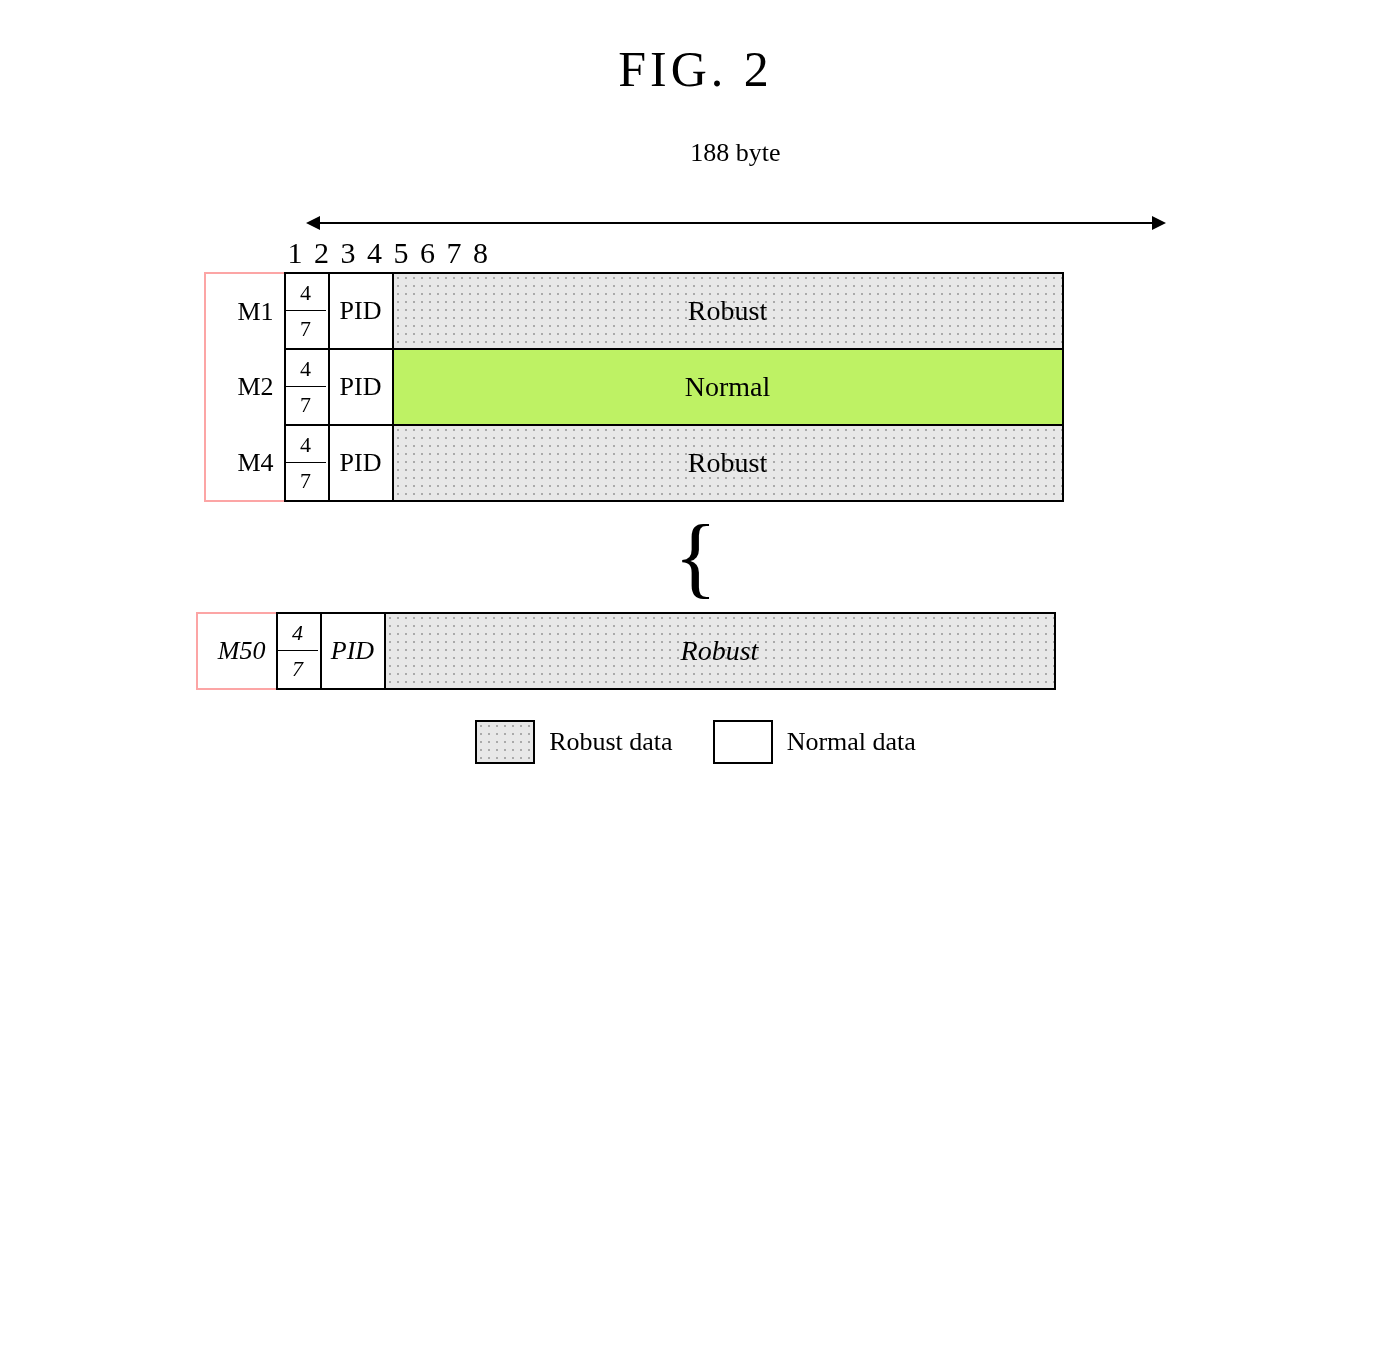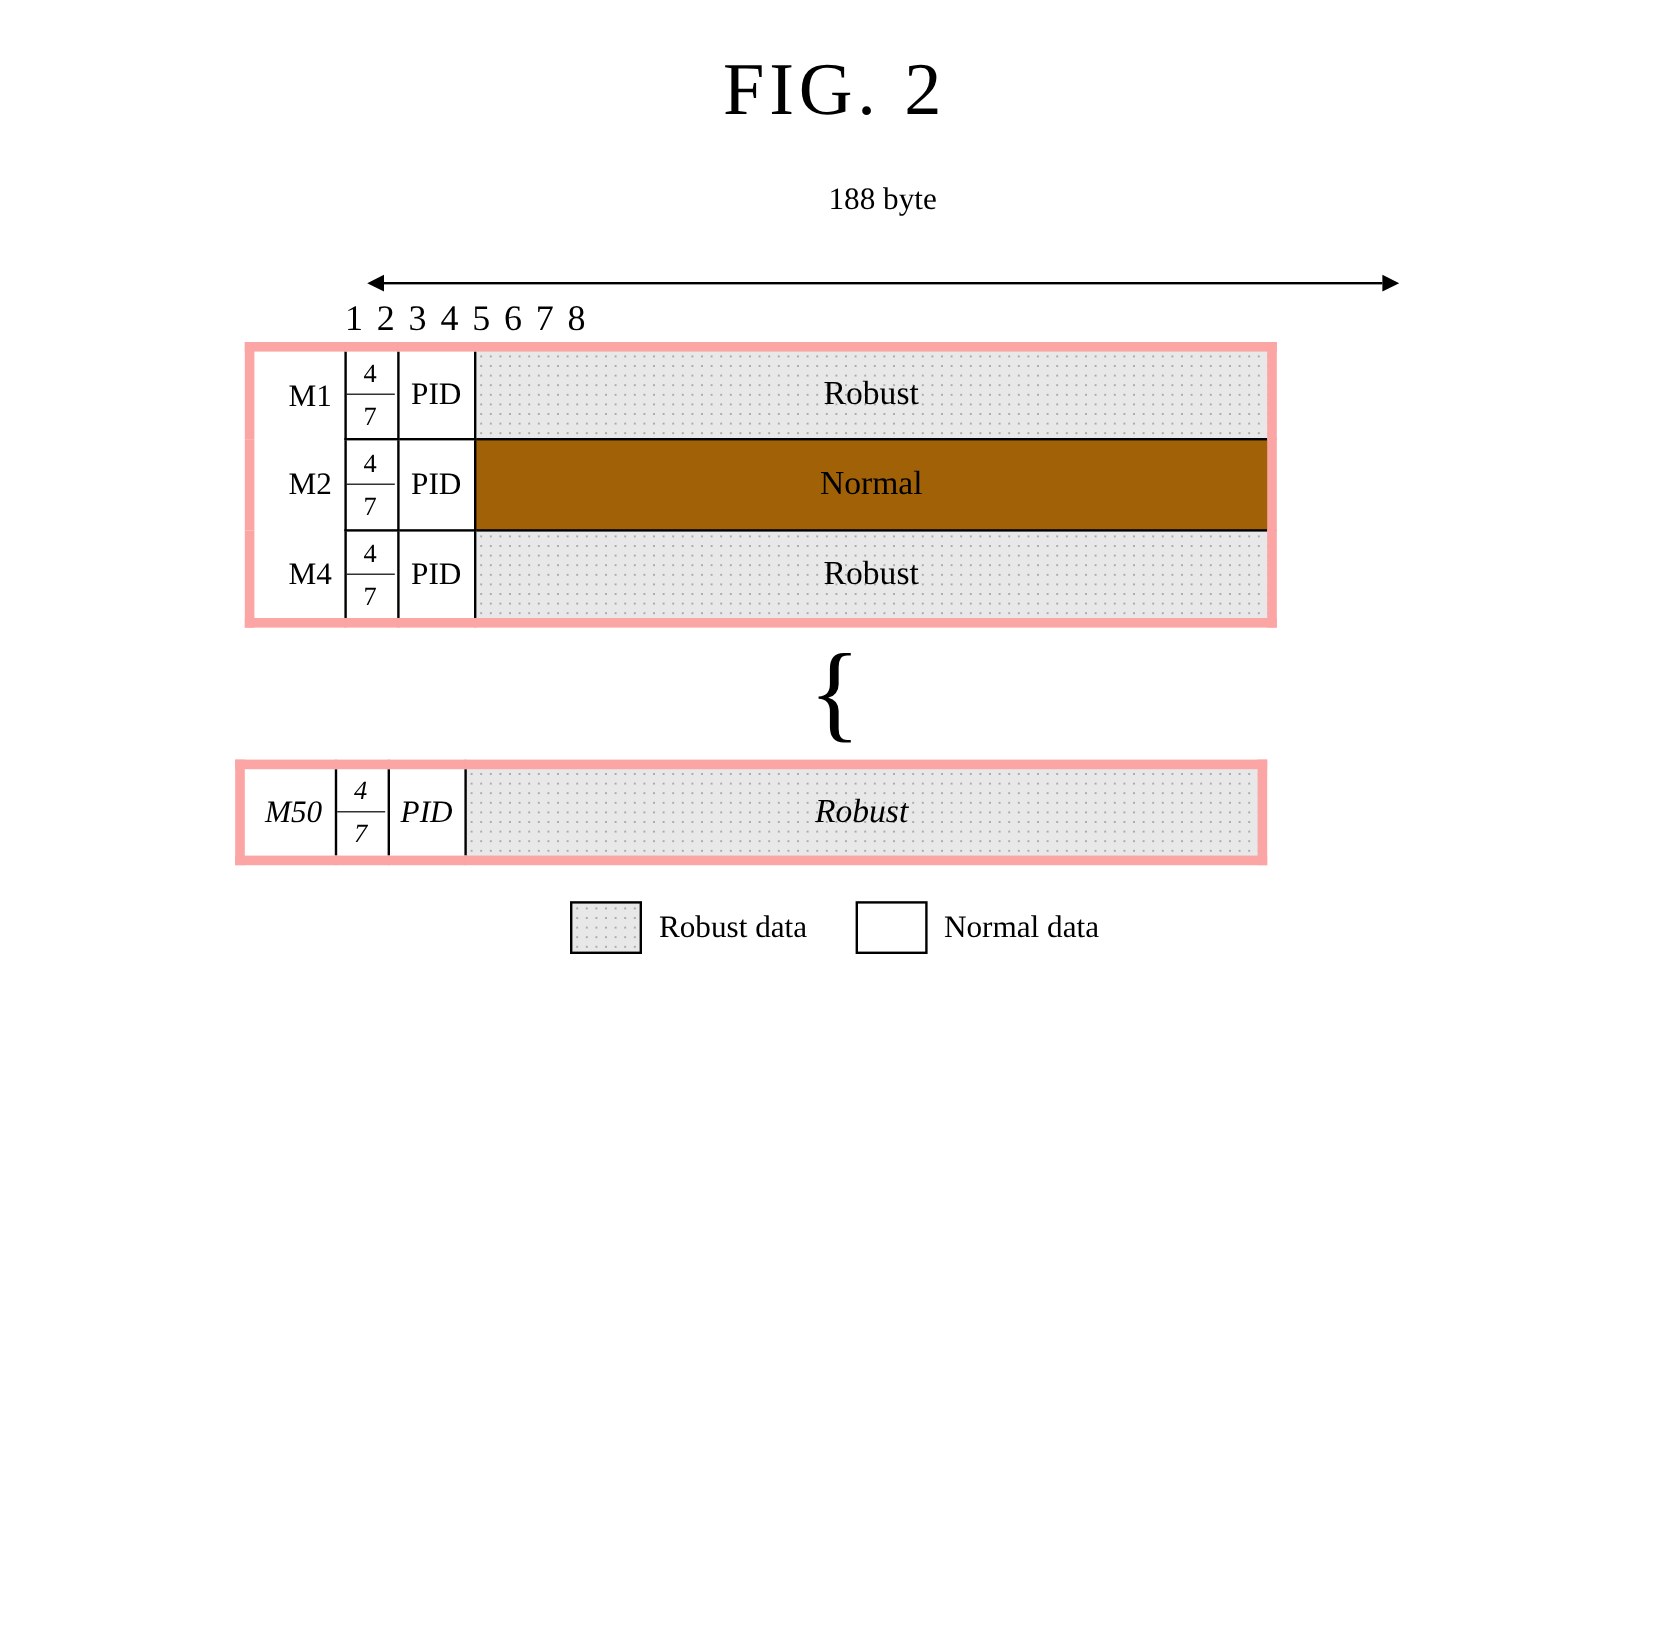--- a/index.html
+++ b/index.html
@@ -17,21 +17,21 @@
       height: 1371px;
       position: relative;
       display: flex;
       flex-direction: column;
       align-items: center;
       padding-top: 40px;
     }
 
     .fig-title {
       font-family: 'Times New Roman', Times, serif;
-      font-size: 62px;
+      font-size: 50px;
       font-weight: normal;
       letter-spacing: 4px;
       margin-bottom: 40px;
     }
 
     
     .arrow-section {
       display: flex;
       flex-direction: column;
       align-items: center;
@@ -90,21 +90,21 @@
 
     .row-labels {
       display: flex;
       flex-direction: column;
       margin-right: 8px;
       margin-top: 0;
     }
 
     .main-table {
       border-collapse: collapse;
-      border: 8px solid #fca5a5;
+      border: 2px solid #fca5a5;
       width: 860px;
     }
 
     .main-table td {
       border: 2px solid #000;
       font-family: 'Times New Roman', Times, serif;
       font-size: 26px;
       text-align: center;
       padding: 0;
     }
@@ -146,21 +146,21 @@
       width: 64px;
       height: 76px;
       font-size: 24px;
     }
 
     .cell-data {
       height: 76px;
     }
 
     .cell-normal {
-      background: #a16207;
+      background: #bef264;
     }
 
     .cell-robust {
       background-image: radial-gradient(circle, #aaa 1px, transparent 1px);
       background-size: 8px 8px;
       background-color: #e8e8e8;
     }
 
     
     .continuation {

